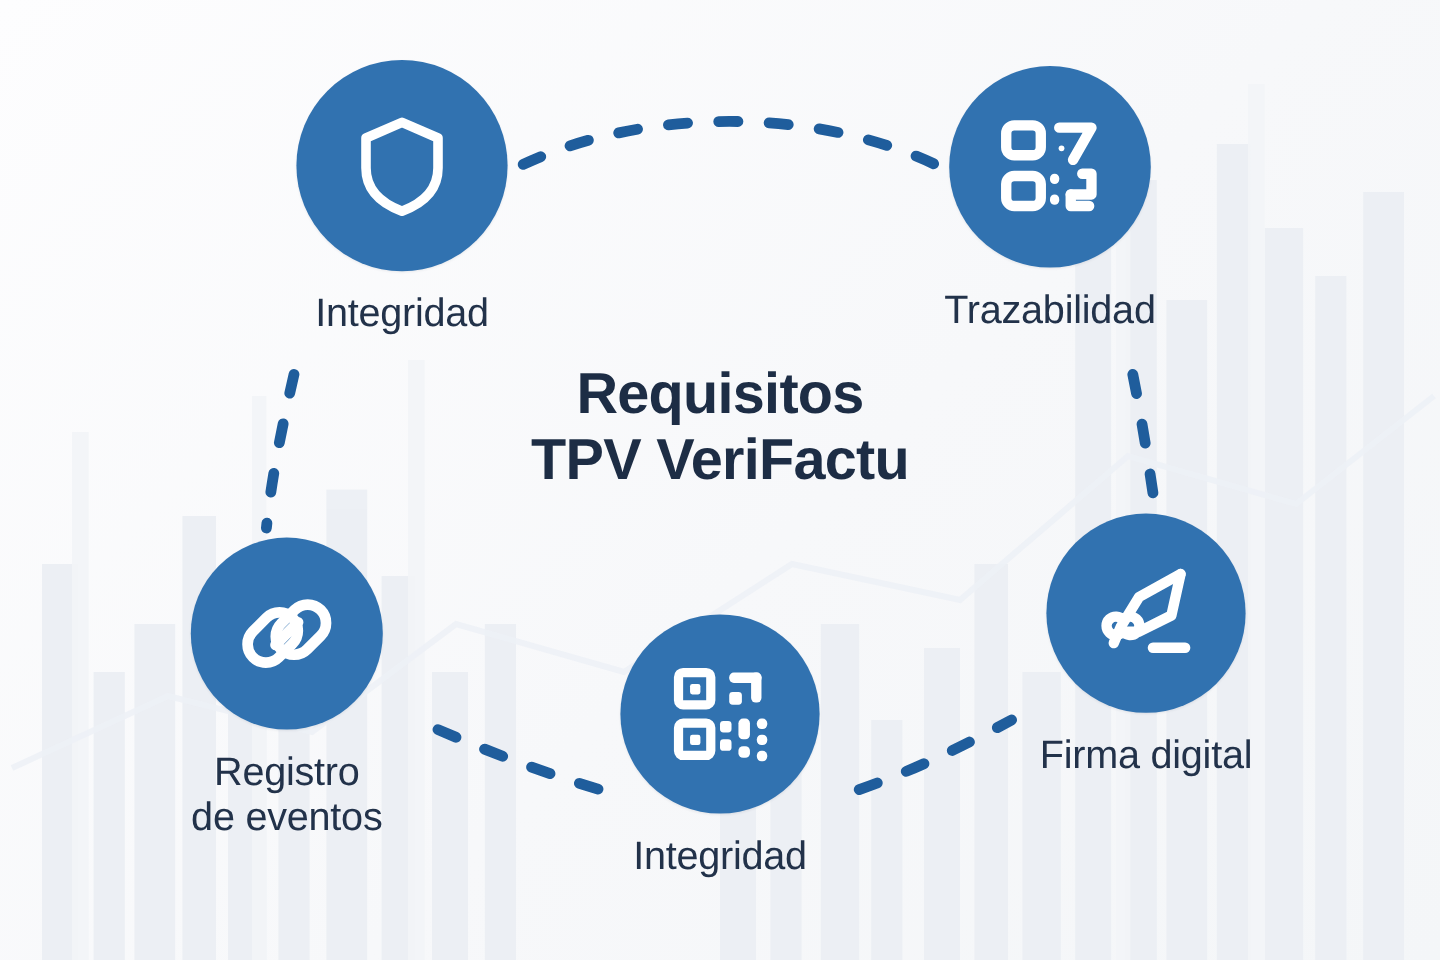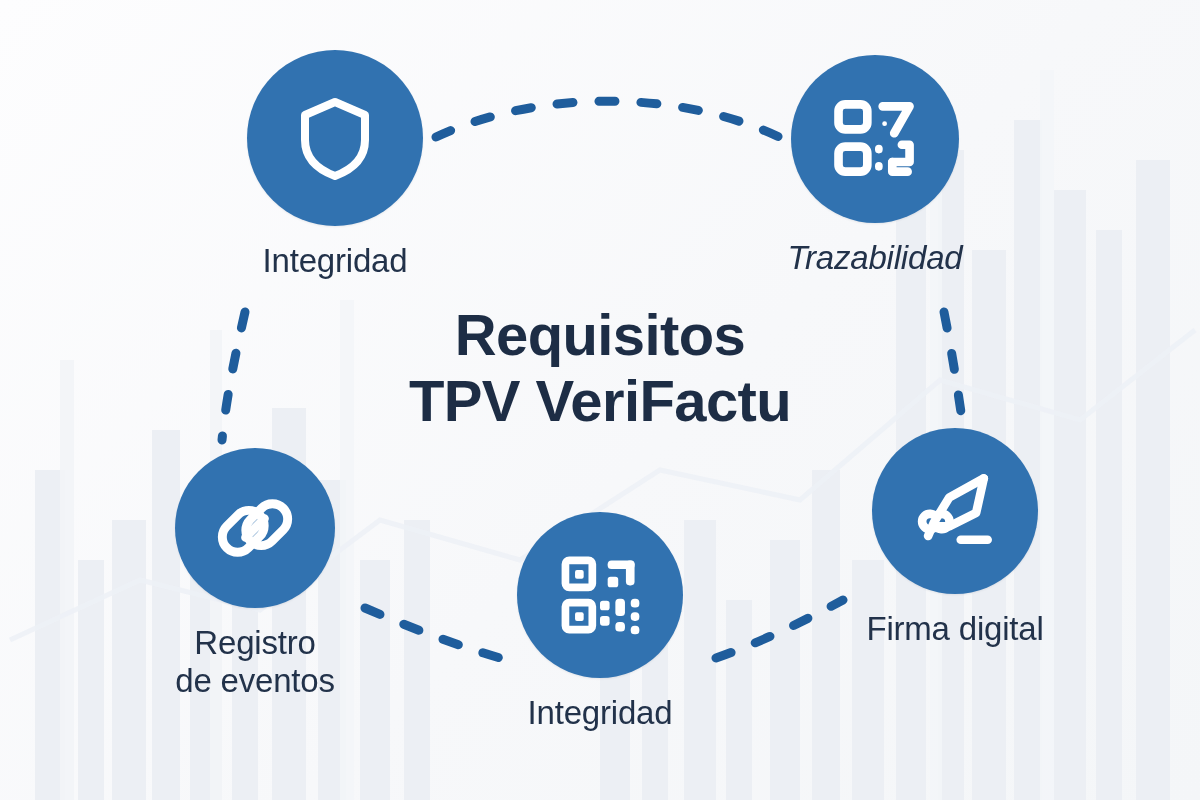--- a/index.html
+++ b/index.html
@@ -58,35 +58,35 @@
     font-size: 33px;
     font-weight: 400;
     letter-spacing: -0.2px;
     line-height: 1.16;
     text-align: center;
     white-space: pre-line;
   }
 
   
   #node-integridad-shield { left: 135px; top: 50px;  width: 400px; }
-  #node-trazabilidad      { left: 670px; top: 55px;  width: 410px; font-style: italic; }
-  #node-registro          { left: 60px;  top: 448px; width: 390px; }
+  #node-trazabilidad      { left: 670px; top: 55px;  width: 410px; }
+  #node-registro          { left: 44px;  top: 448px; width: 390px; }
   #node-integridad-qr     { left: 400px; top: 512px; width: 400px; }
   #node-firma             { left: 760px; top: 428px; width: 390px; }
 
   
   #center-title {
     position: absolute;
     left: 0;
     top: 302px;
     width: 1200px;
     z-index: 2;
     text-align: center;
     color: #1d2d45;
-    font-size: 58px;
+    font-size: 48px;
     font-weight: 700;
     line-height: 1.14;
     letter-spacing: -0.6px;
     white-space: pre-line;
   }
 </style>
 </head>
 <body>
 
 <div id="stage">

